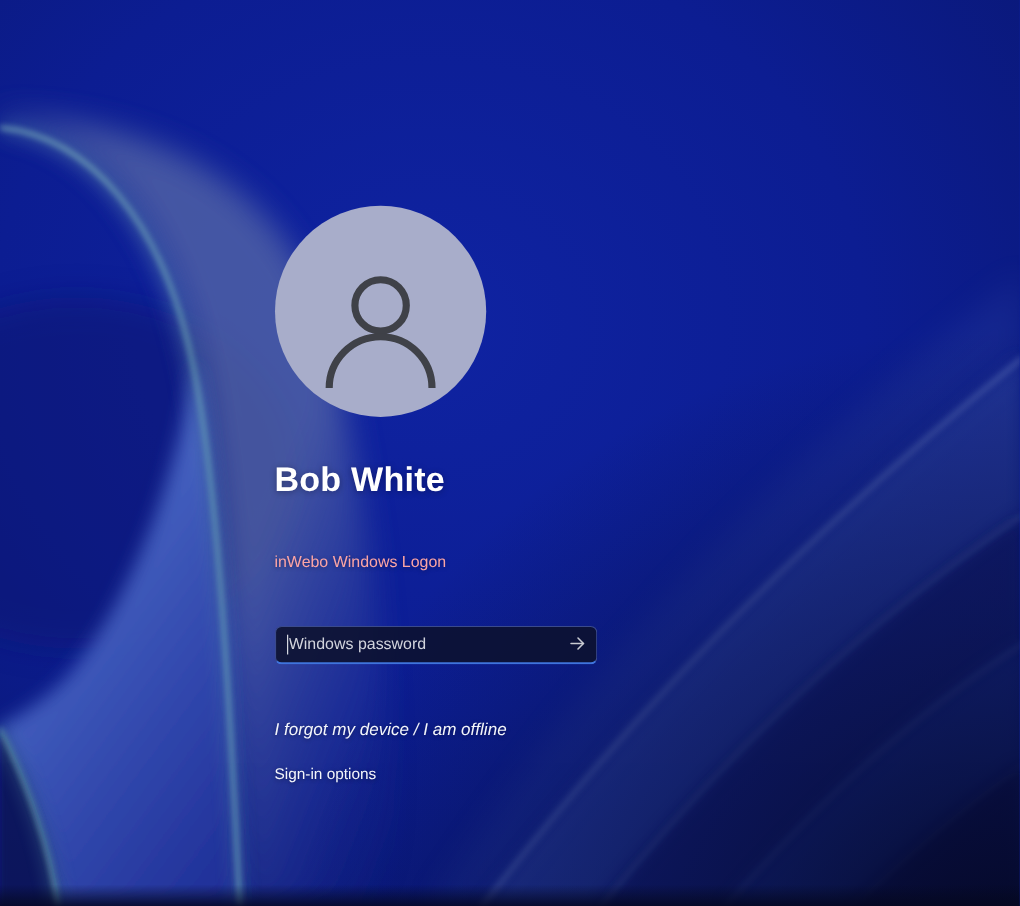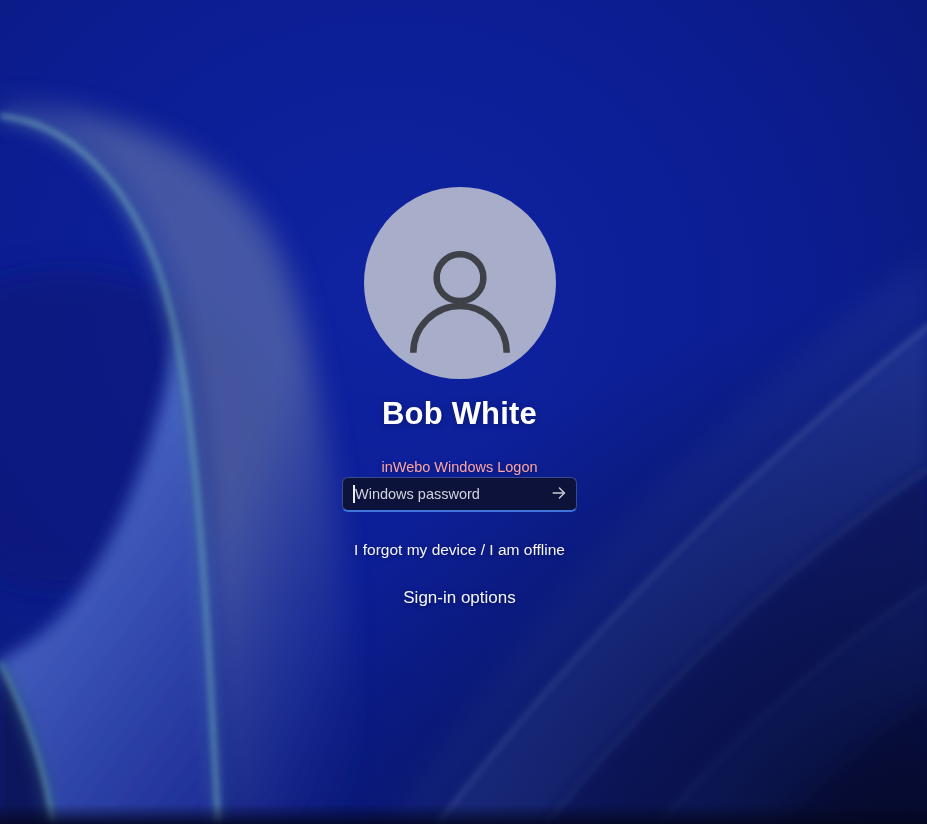--- a/index.html
+++ b/index.html
@@ -6,39 +6,39 @@
   body{
     width:927px;height:824px;overflow:hidden;position:relative;
     font-family:"Liberation Sans","DejaVu Sans",sans-serif;
     background:#0c1d92;
   }
   .stage{position:absolute;inset:0;width:927px;height:824px;}
   .wallpaper{position:absolute;inset:0;display:block;}
 
   .login-panel{
     position:absolute;top:187px;left:calc(50% - 4px);transform:translateX(-50%);
-    width:420px;display:flex;flex-direction:column;align-items:center;
+    width:420px;display:flex;flex-direction:column;gap:22px;
   }
   .avatar{
     width:192px;height:192px;border-radius:50%;
     background:#a8adca;display:flex;align-items:center;justify-content:center;
     overflow:hidden;flex:0 0 auto;
   }
   .avatar svg{display:block;margin-top:34px;}
   .user-name{
     margin:17px 0 0 0;color:#ffffff;font-size:31px;font-weight:600;
     letter-spacing:.2px;line-height:1.15;
     text-shadow:0 1px 6px rgba(0,0,20,.35);
   }
   .provider-label{
     margin-top:27px;color:#fca5a5;font-size:14.5px;font-weight:400;
     text-shadow:0 1px 4px rgba(0,0,20,.35);
   }
   .password-row{
-    position:relative;margin-top:2px;width:235px;height:35px;box-sizing:border-box;
+    position:relative;margin-top:28px;width:293px;height:35px;box-sizing:border-box;
   }
   .password-input{
     width:100%;height:100%;box-sizing:border-box;
     background:rgba(12,17,46,.88);
     border:1px solid #3a4a8c;
     border-bottom:2px solid #3f74dd;
     border-radius:6px;
     padding:0 38px 0 12px;
     color:#ffffff;font-size:14.5px;font-family:"Liberation Sans","DejaVu Sans",sans-serif;
     outline:none;
@@ -49,22 +49,22 @@
     background:#eceef3;pointer-events:none;
   }
   .submit-button{
     position:absolute;right:3px;top:3px;width:30px;height:27px;
     background:transparent;border:none;border-radius:4px;
     display:flex;align-items:center;justify-content:center;cursor:pointer;padding:0;
   }
   .link{
     color:#f4f6fb;text-shadow:0 1px 4px rgba(0,0,20,.4);cursor:pointer;
   }
-  .forgot-link{margin-top:29px;font-size:15.5px;}
-  .signin-options-link{margin-top:29px;font-size:17px;}
+  .forgot-link{margin-top:29px;font-size:15.5px;font-style:italic;}
+  .signin-options-link{font-size:14px;}
 </style>
 </head>
 <body>
 
 <div class="stage">
 
   <svg class="wallpaper" width="927" height="824" viewBox="0 0 927 824" preserveAspectRatio="none">
     <defs>
       <radialGradient id="bgGrad" cx="42%" cy="36%" r="95%">
         <stop offset="0%" stop-color="#0f23a2"></stop>

